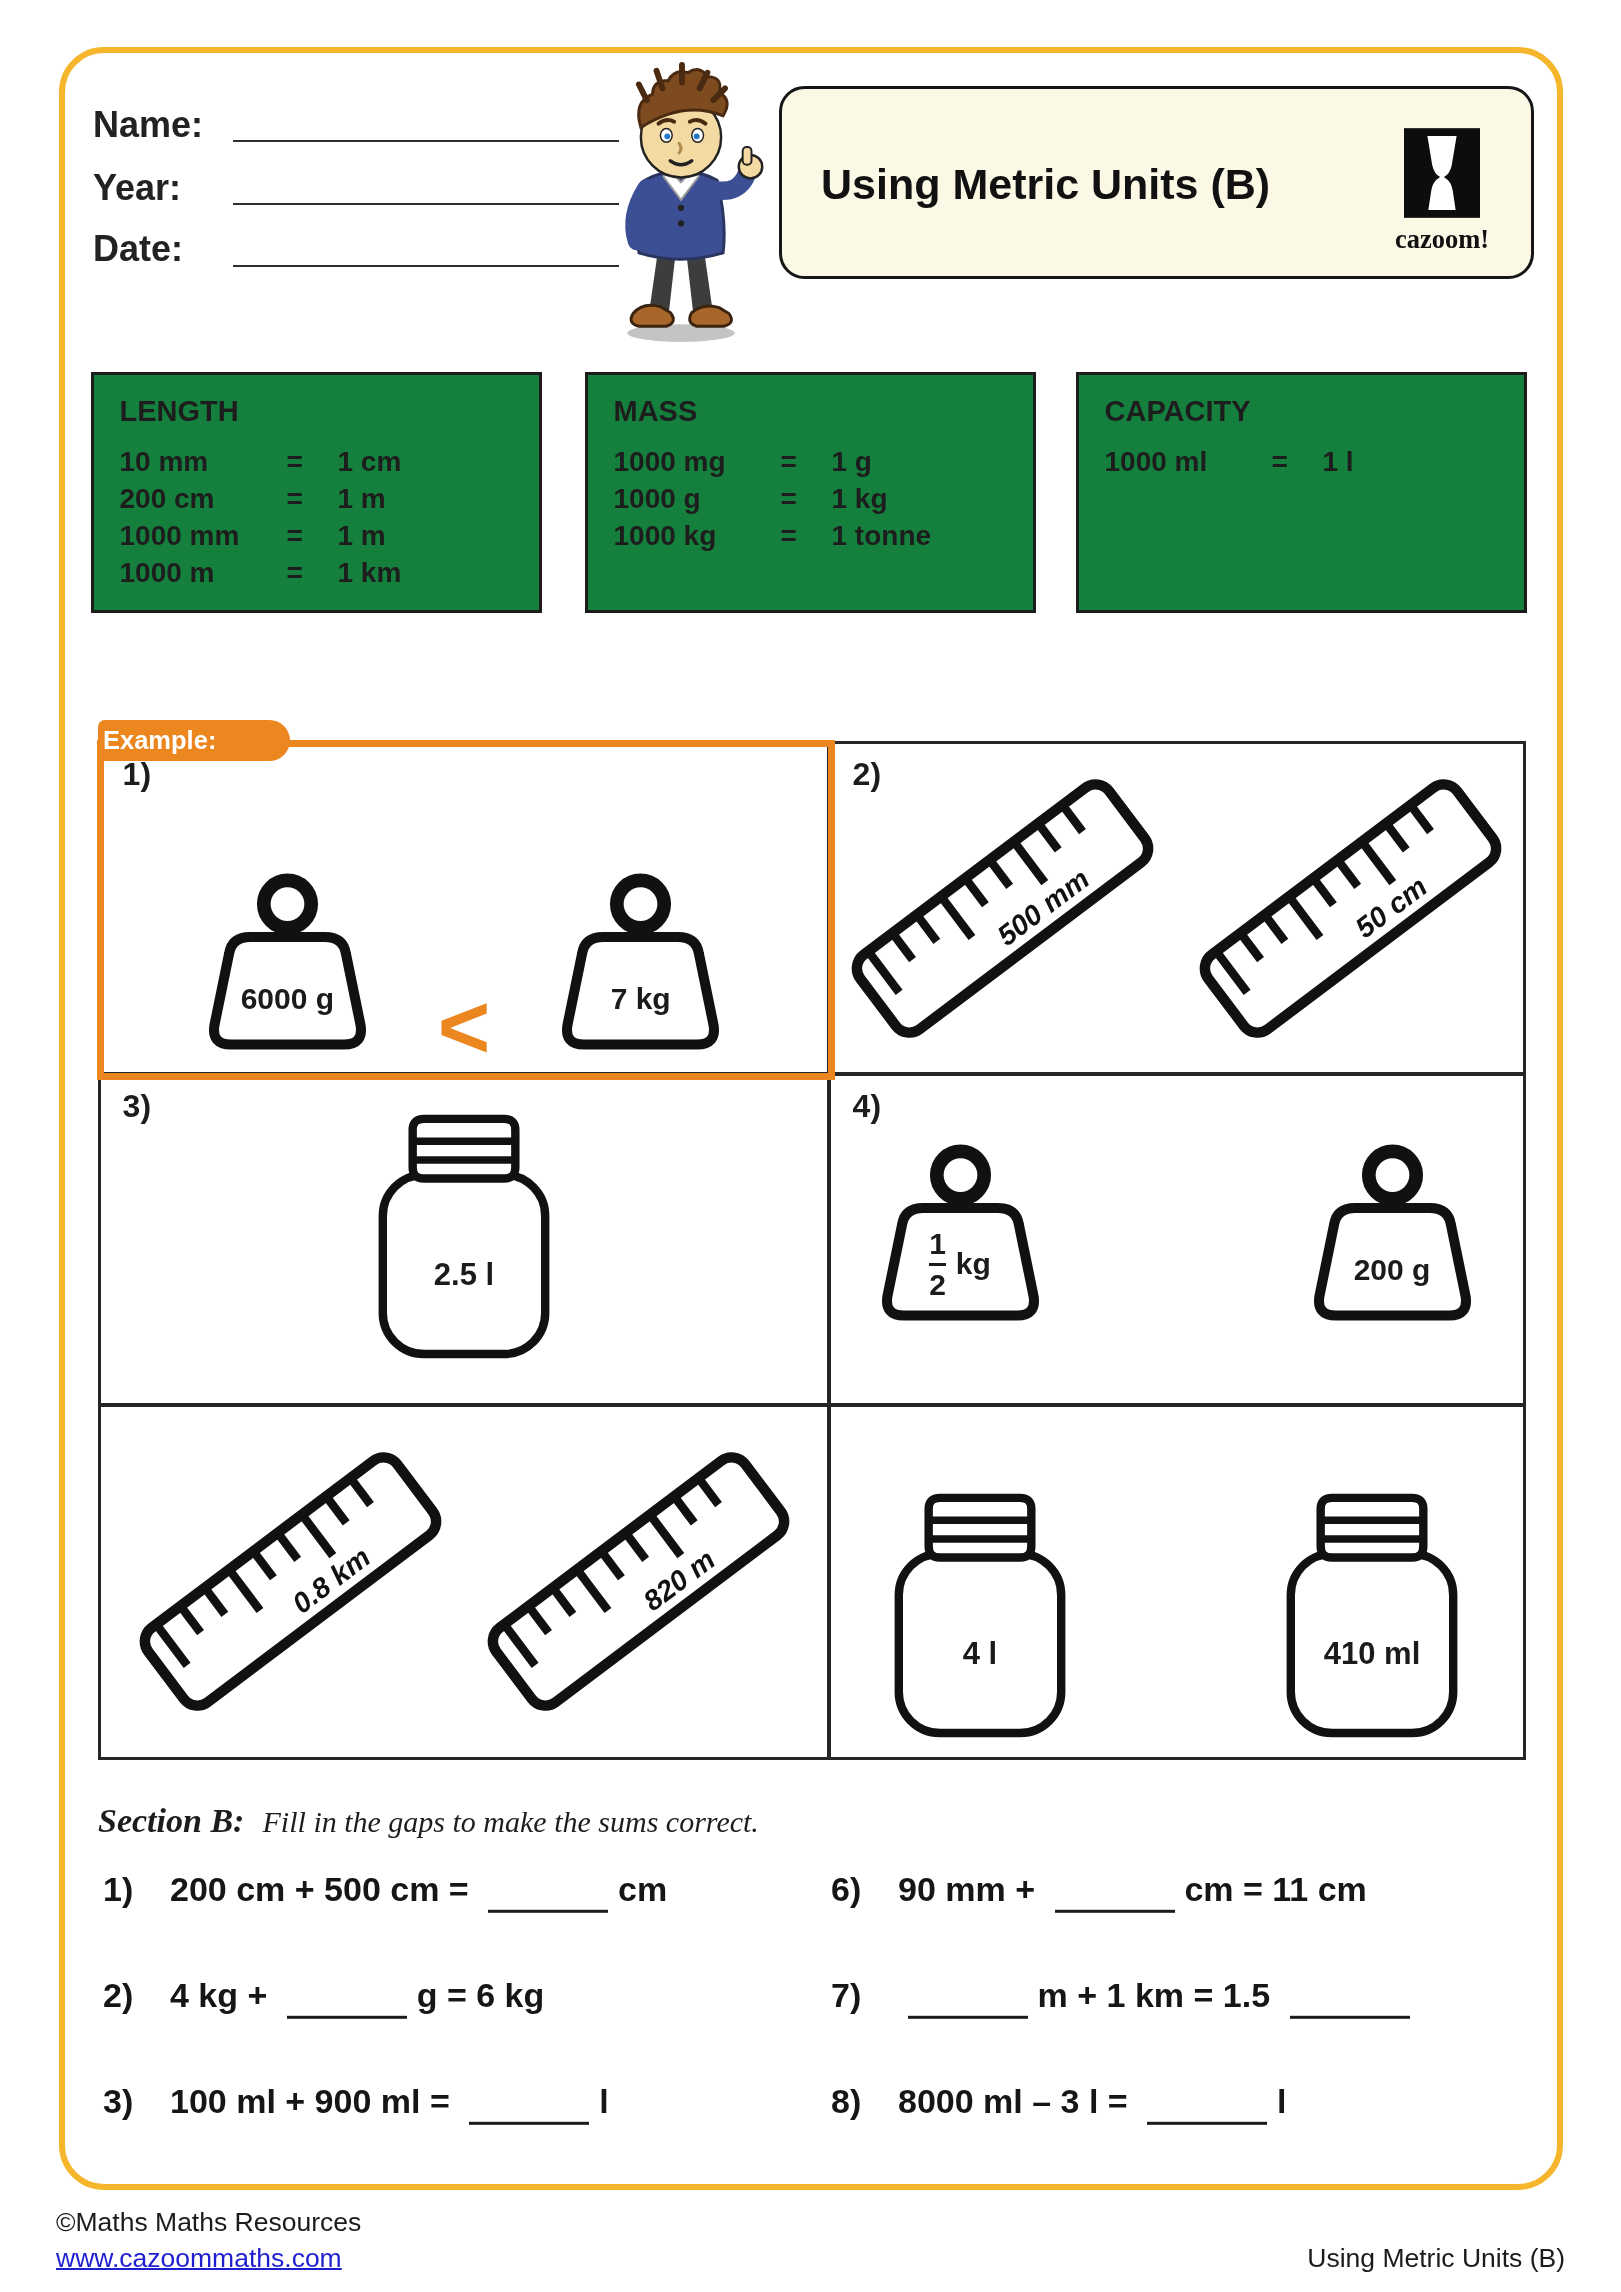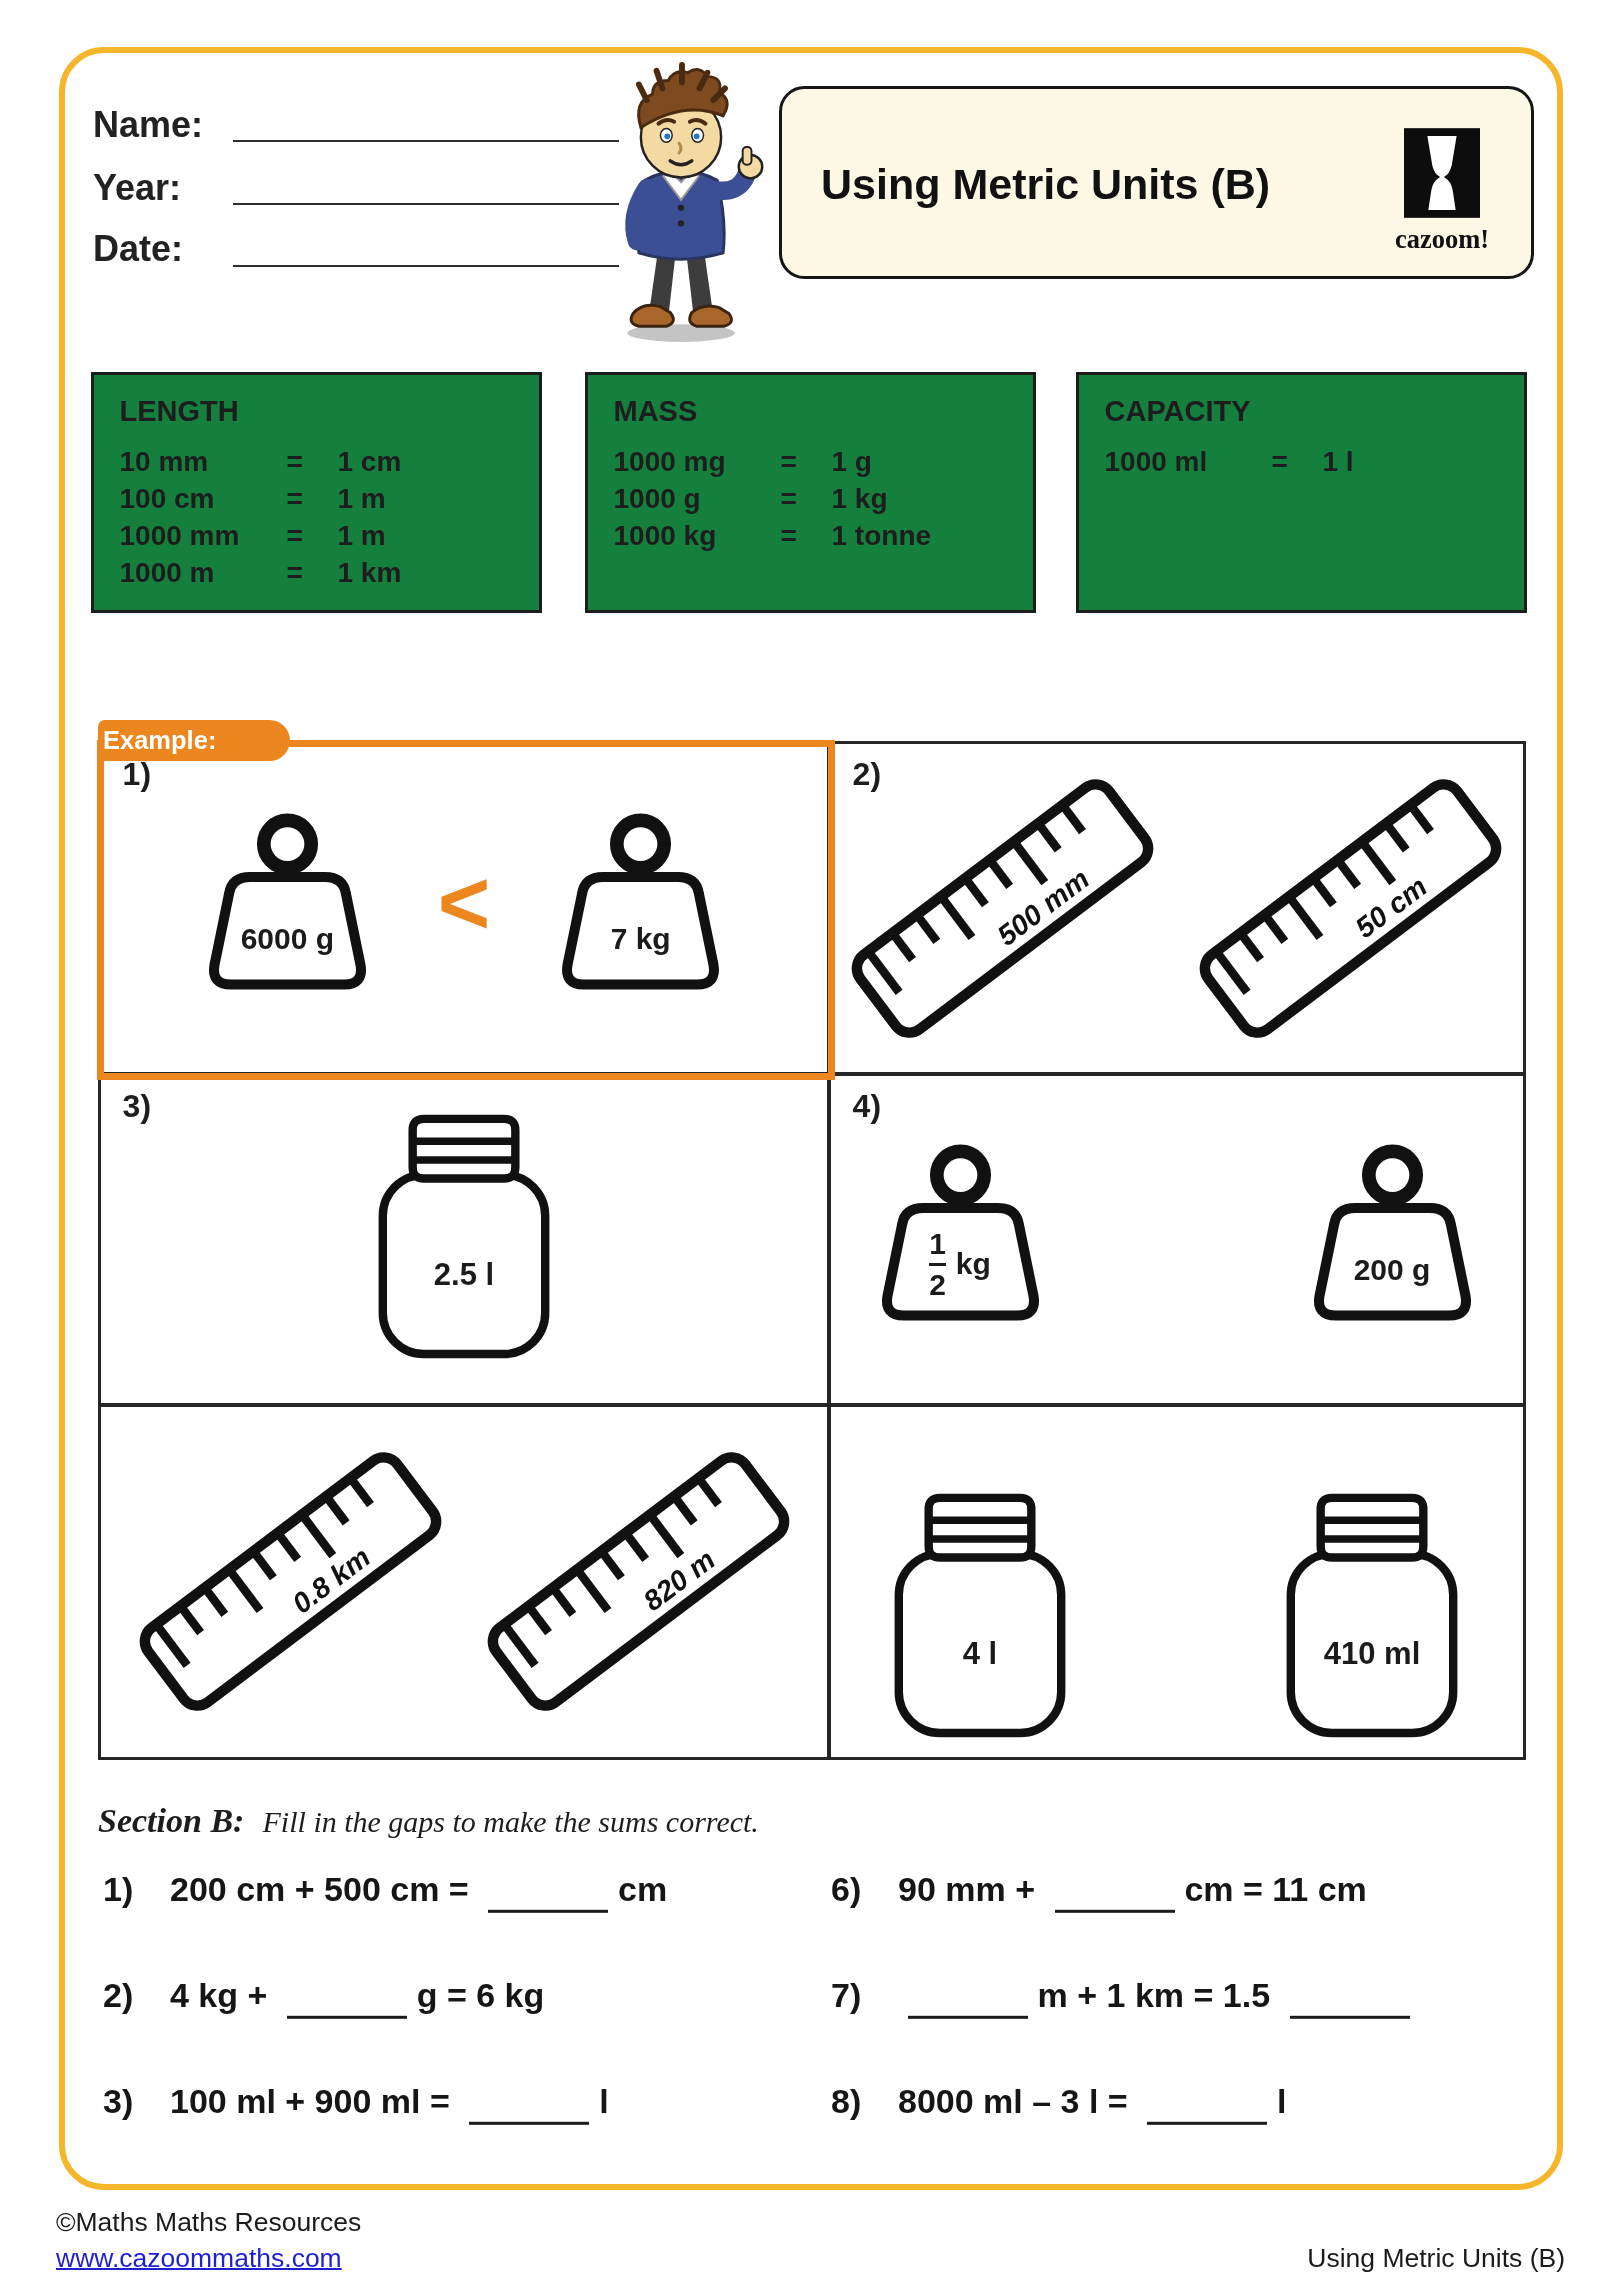--- a/index.html
+++ b/index.html
@@ -132,21 +132,21 @@
 
   <div class="ref-box ref-length">
     <div class="ref-title">LENGTH</div>
     <div class="ref-rows">
         <div class="ref-row">
           <span>10 mm</span>
           <span>=</span>
           <span>1 cm</span>
         </div>
         <div class="ref-row">
-          <span>100 cm</span>
+          <span>200 cm</span>
           <span>=</span>
           <span>1 m</span>
         </div>
         <div class="ref-row">
           <span>1000 mm</span>
           <span>=</span>
           <span>1 m</span>
         </div>
         <div class="ref-row">
           <span>1000 m</span>
@@ -189,21 +189,21 @@
 
   <div class="example-tab">Example:</div>
 
   <div class="grid">
     <div class="gv"></div>
     <div class="gh" style="top:328px;"></div>
     <div class="gh" style="top:659px;"></div>
     <div class="cell" style="left:0;top:0;width:726px;height:328px;">
       <div class="ex-border"></div>
     <div class="cell-number">1)</div>
-        <div class="cell-content" style="gap: 39px;">
+        <div class="cell-content" style="gap: 39px; align-items: flex-end;">
           <div class="weight-wrap"><svg viewBox="0 0 230 215" width="211" height="196">
               <circle cx="115" cy="44" r="26" fill="#fff" stroke="#111" stroke-width="15"></circle>
               <path d="M74,80 h82 q20,0 23,18 l16,78 q4,22 -18,22 H53 q-22,0 -18,-22 l16,-78 q3,-18 23,-18 z" fill="#fff" stroke="#111" stroke-width="11" stroke-linejoin="round"></path>
             </svg><div class="weight-label">6000 g</div></div>
           <div class="cmp-symbol">&lt;</div>
           <div class="weight-wrap"><svg viewBox="0 0 230 215" width="211" height="196">
               <circle cx="115" cy="44" r="26" fill="#fff" stroke="#111" stroke-width="15"></circle>
               <path d="M74,80 h82 q20,0 23,18 l16,78 q4,22 -18,22 H53 q-22,0 -18,-22 l16,-78 q3,-18 23,-18 z" fill="#fff" stroke="#111" stroke-width="11" stroke-linejoin="round"></path>
             </svg><div class="weight-label">7 kg</div></div>
         </div>

